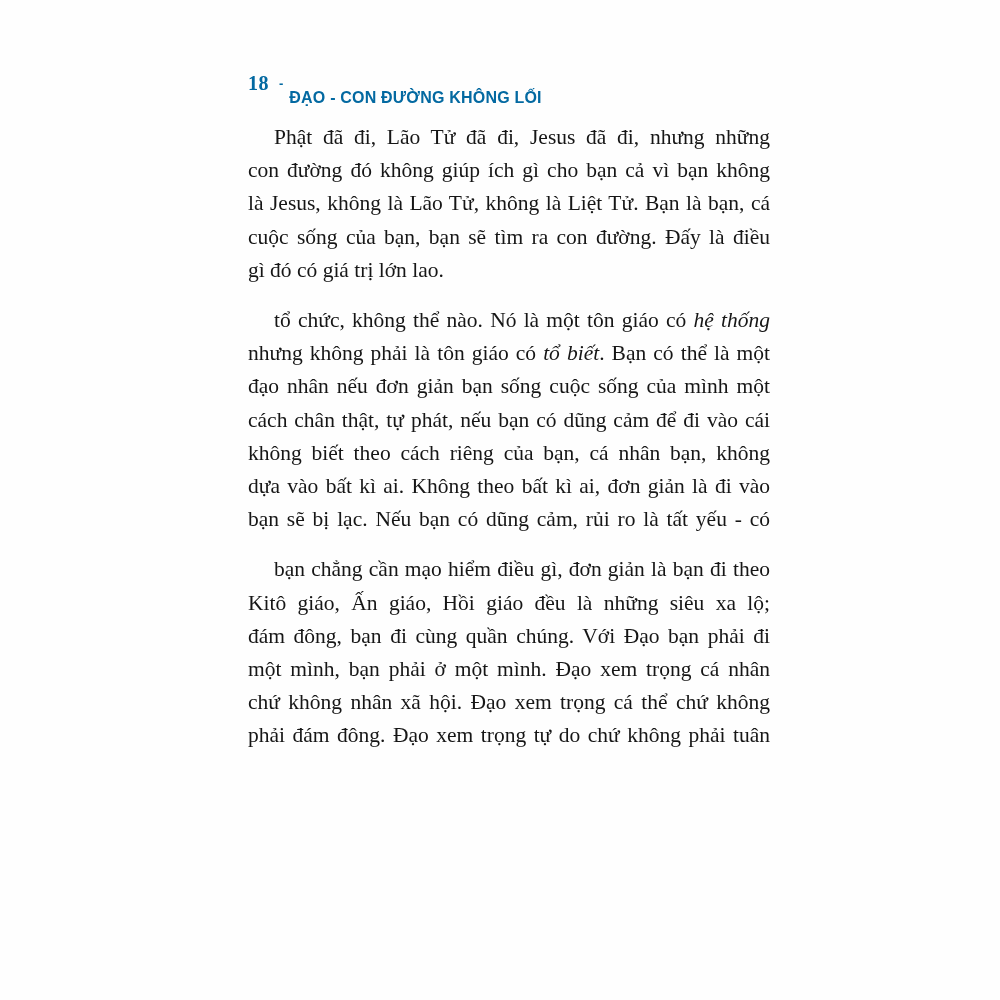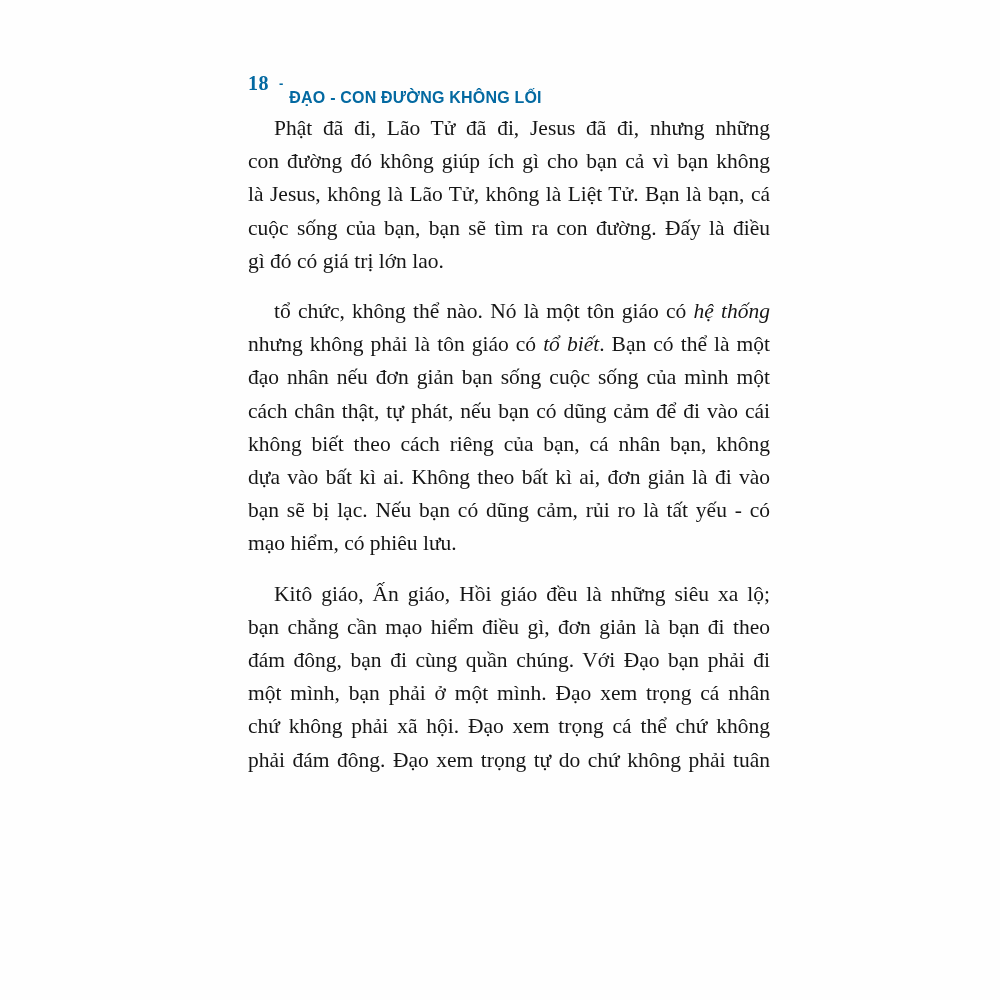--- a/index.html
+++ b/index.html
@@ -20,21 +20,21 @@
     .head-title {
       font-family: Liberation Sans, sans-serif; font-size: 16px; font-weight: bold; letter-spacing: 0.2px; margin-top: 30px;
     }
     .body-text {
       position: absolute; left: 248px; top: 112px; width: 522px;
       font-family: "Liberation Serif", serif; font-size: 21.5px; line-height: 33.2px; color: #161616;
     }
     .para { margin: 0 0 17px 0; }
     .line { display: block; white-space: nowrap; text-align-last: justify; text-align: justify; }
     .line.last { text-align-last: left; }
-    .para.indent .line:first-child { padding-left: 26px; }
+    .para.indent .line:first-child { padding-left: 26px; margin-top: 9px; }
     em { }
   </style>
 </head>
 <body>
 
 <div class="page">
 
   <div class="running-head">
     <span class="page-num">18</span>
     <span class="head-sep">-</span>
@@ -53,26 +53,25 @@
     </p>
 
     <p class="para indent">
       <span class="line"><span>tổ chức, không thể nào. Nó là một tôn giáo có </span><em>hệ thống</em></span>
       <span class="line"><span>nhưng không phải là tôn giáo có </span><em>tổ biết</em><span>. Bạn có thể là một</span></span>
       <span class="line">đạo nhân nếu đơn giản bạn sống cuộc sống của mình một</span>
       <span class="line">cách chân thật, tự phát, nếu bạn có dũng cảm để đi vào cái</span>
       <span class="line">không biết theo cách riêng của bạn, cá nhân bạn, không</span>
       <span class="line">dựa vào bất kì ai. Không theo bất kì ai, đơn giản là đi vào</span>
       <span class="line">bạn sẽ bị lạc. Nếu bạn có dũng cảm, rủi ro là tất yếu - có</span>
-      <span class="line last">mạo hiểm, có phiêu lưu.</span>
     </p>
 
     <p class="para indent">
+      <span class="line">bạn chẳng cần mạo hiểm điều gì, đơn giản là bạn đi theo</span>
       <span class="line">Kitô giáo, Ấn giáo, Hồi giáo đều là những siêu xa lộ;</span>
-      <span class="line">bạn chẳng cần mạo hiểm điều gì, đơn giản là bạn đi theo</span>
       <span class="line">đám đông, bạn đi cùng quần chúng. Với Đạo bạn phải đi</span>
       <span class="line">một mình, bạn phải ở một mình. Đạo xem trọng cá nhân</span>
-      <span class="line">chứ không phải xã hội. Đạo xem trọng cá thể chứ không</span>
+      <span class="line">chứ không nhân xã hội. Đạo xem trọng cá thể chứ không</span>
       <span class="line">phải đám đông. Đạo xem trọng tự do chứ không phải tuân</span>
     </p>
 
   </div>
 </div>
 
 </body></html>

